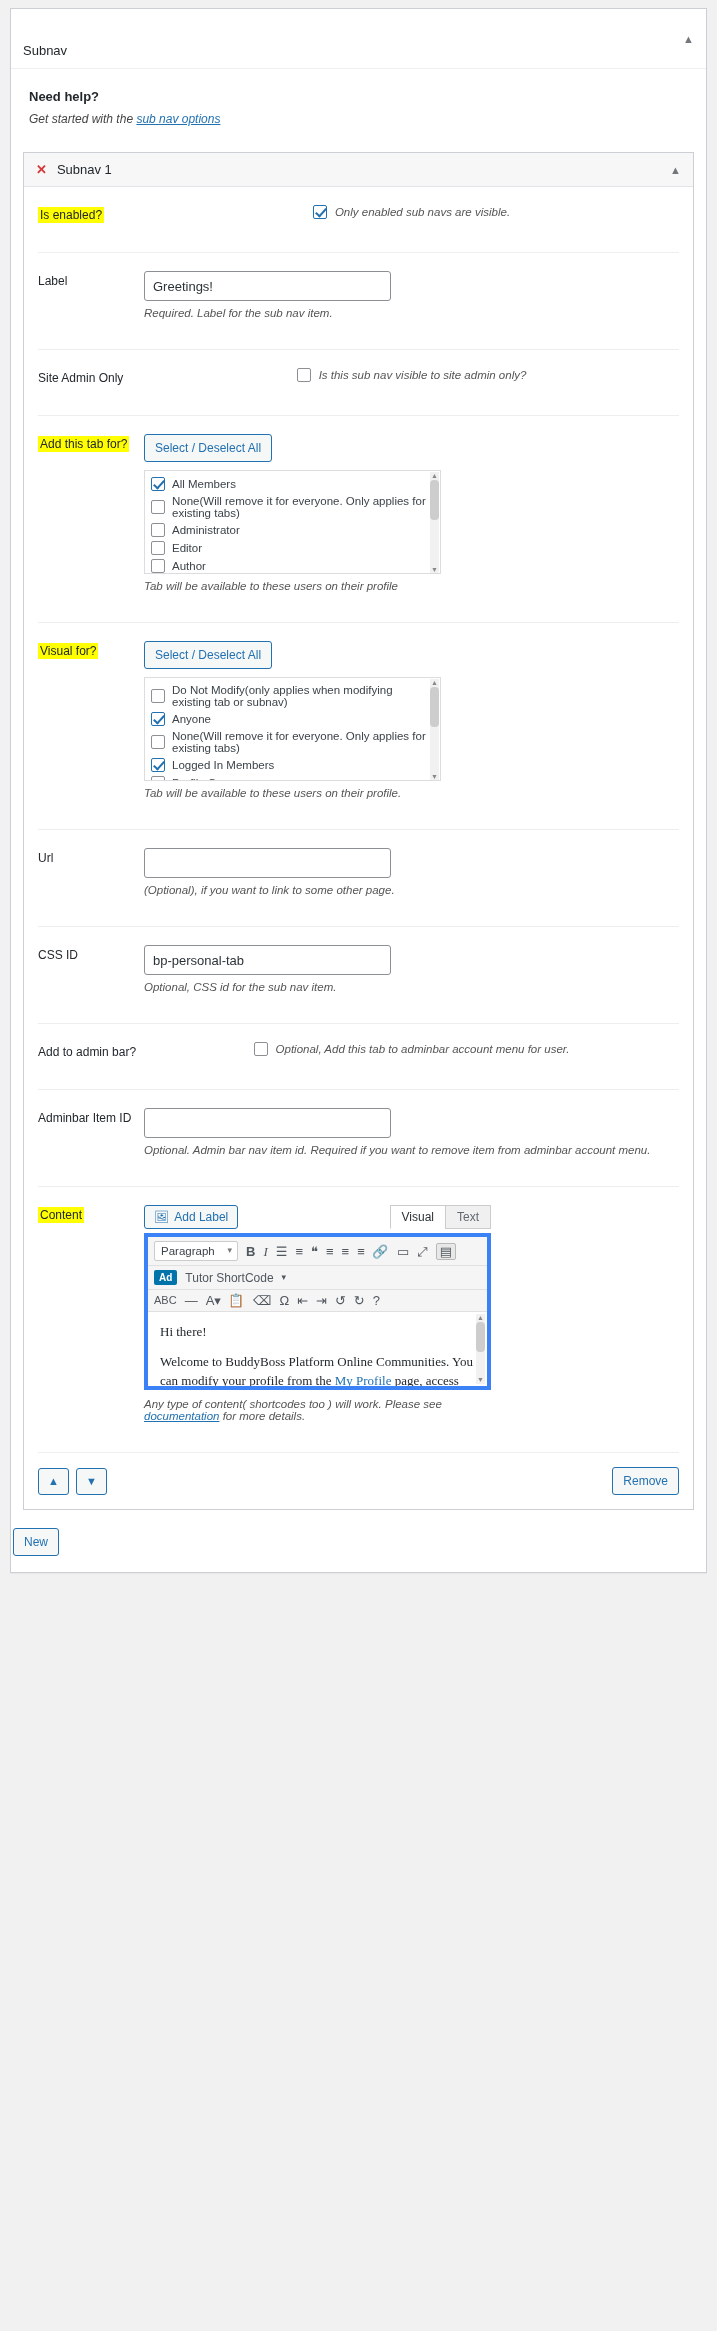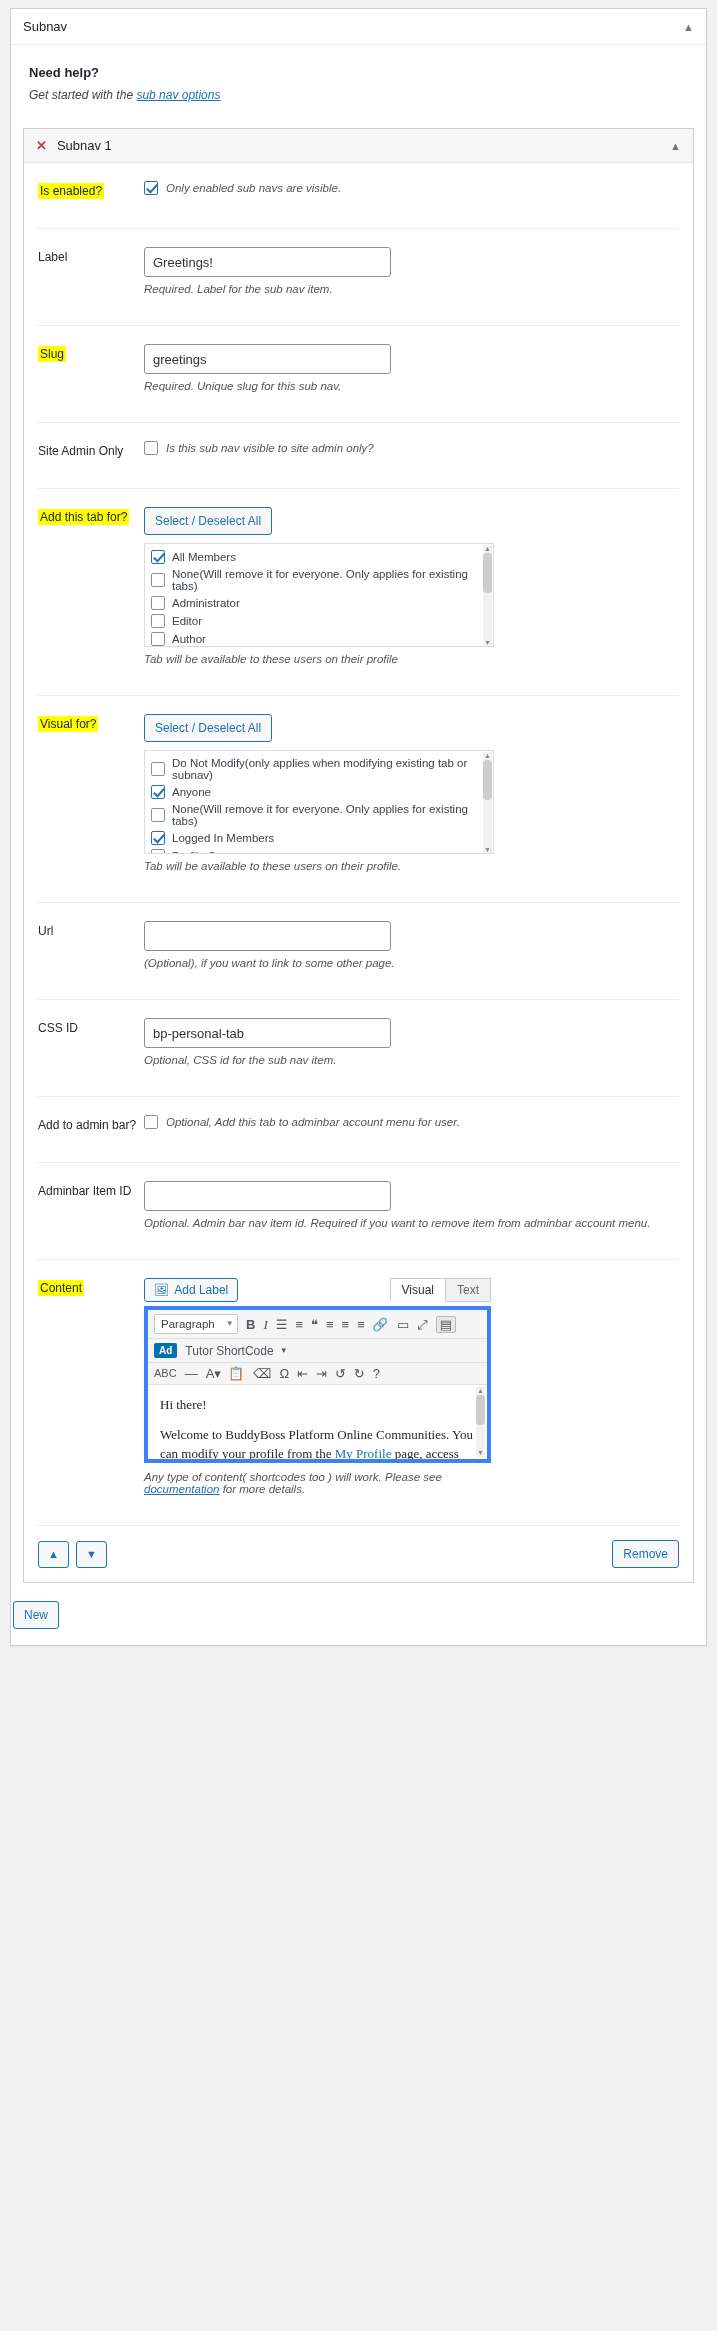--- a/index.html
+++ b/index.html
@@ -22,21 +22,21 @@
     border: 1px solid #ccd0d4;
     box-shadow: 0 1px 1px rgba(0,0,0,.04);
   }
   .panel-header {
     display: flex;
     align-items: center;
     justify-content: space-between;
     padding: 10px 12px;
     border-bottom: 1px solid #eee;
   }
-  .panel-title { font-size: 13px; font-weight: normal; color: #23282d; }
+  .panel-title { font-size: 13px; font-weight: normal; color: #23282d; margin-top: 24px; }
   .toggle-arrow { color: #72777c; font-size: 11px; }
   .panel-body { padding: 14px 18px 10px 18px; }
   .need-help { font-size: 13px; font-weight: bold; margin: 6px 0 8px 0; }
   .help-line { font-size: 12px; font-style: italic; color: #444; }
   a { color: #2271b1; }
   .help-line a { color: #2271b1; }
 
   .subnav-box {
     border: 1px solid #ccd0d4;
     background: #fff;
@@ -115,37 +115,38 @@
     left: 4px; top: 0px;
     width: 4px; height: 9px;
     border: solid #2271b1;
     border-width: 0 2px 2px 0;
     transform: rotate(42deg);
   }
   .inline-cb {
     display: flex;
     align-items: center;
     gap: 8px;
+    justify-content: center;
   }
   .inline-cb .txt { font-size: 11.5px; font-style: italic; color: #555; }
   .btn {
     display: inline-block;
     background: #f6f7f7;
     border: 1px solid #2271b1;
     color: #2271b1;
     border-radius: 3px;
     padding: 4px 10px;
     font-size: 12px;
     line-height: 18px;
     cursor: pointer;
   }
   .listbox {
     border: 1px solid #ddd;
     background: #fff;
-    width: 350px;
+    width: 297px;
     height: 104px;
     overflow: hidden;
     position: relative;
     margin-top: 8px;
   }
   .listbox .inner { padding: 4px 6px; }
   .list-item {
     display: flex;
     align-items: center;
     gap: 7px;
@@ -342,29 +343,20 @@
       </div>
 
       <div class="row">
         <div class="row-label">Label</div>
         <div class="row-field">
           <input type="text" value="Greetings!" style="">
           <div class="desc">Required. Label for the sub nav item.</div>
         </div>
       </div>
 
-      <div class="row">
-        <div class="row-label">
-          <span class="hl">Slug</span>
-        </div>
-        <div class="row-field">
-          <input type="text" value="greetings" style="">
-          <div class="desc">Required. Unique slug for this sub nav.</div>
-        </div>
-      </div>
 
       <div class="row">
         <div class="row-label">Site Admin Only</div>
         <div class="row-field">
           <div class="inline-cb">
             <span class="cb"></span>
             <span class="txt">Is this sub nav visible to site admin only?</span>
           </div>
         </div>
       </div>

